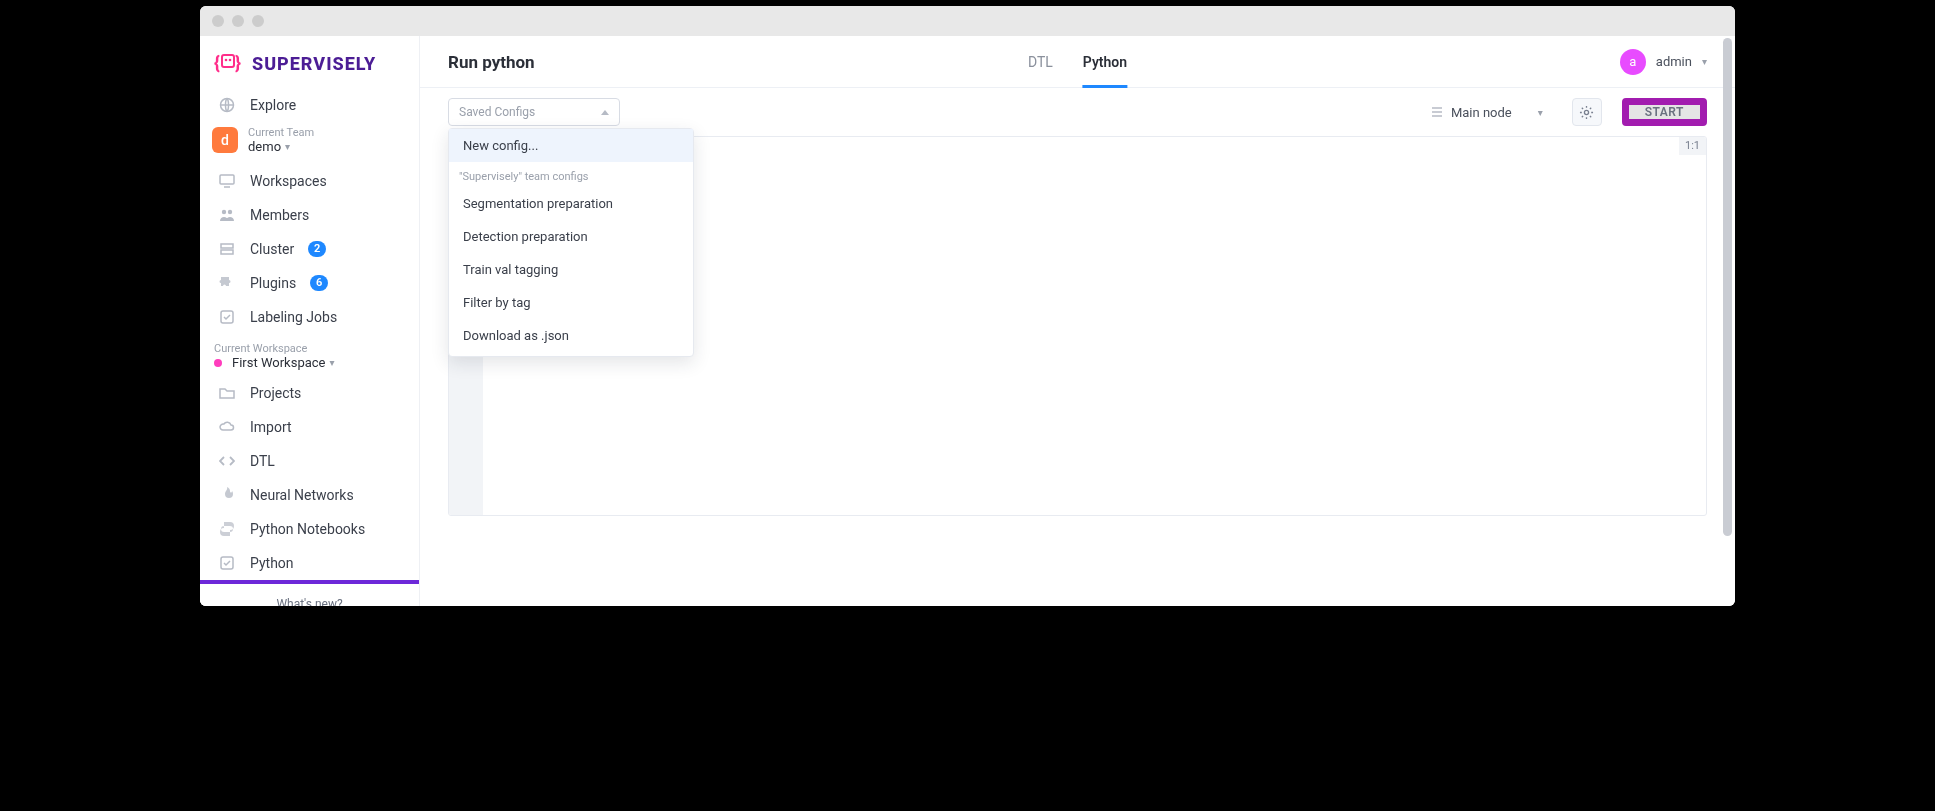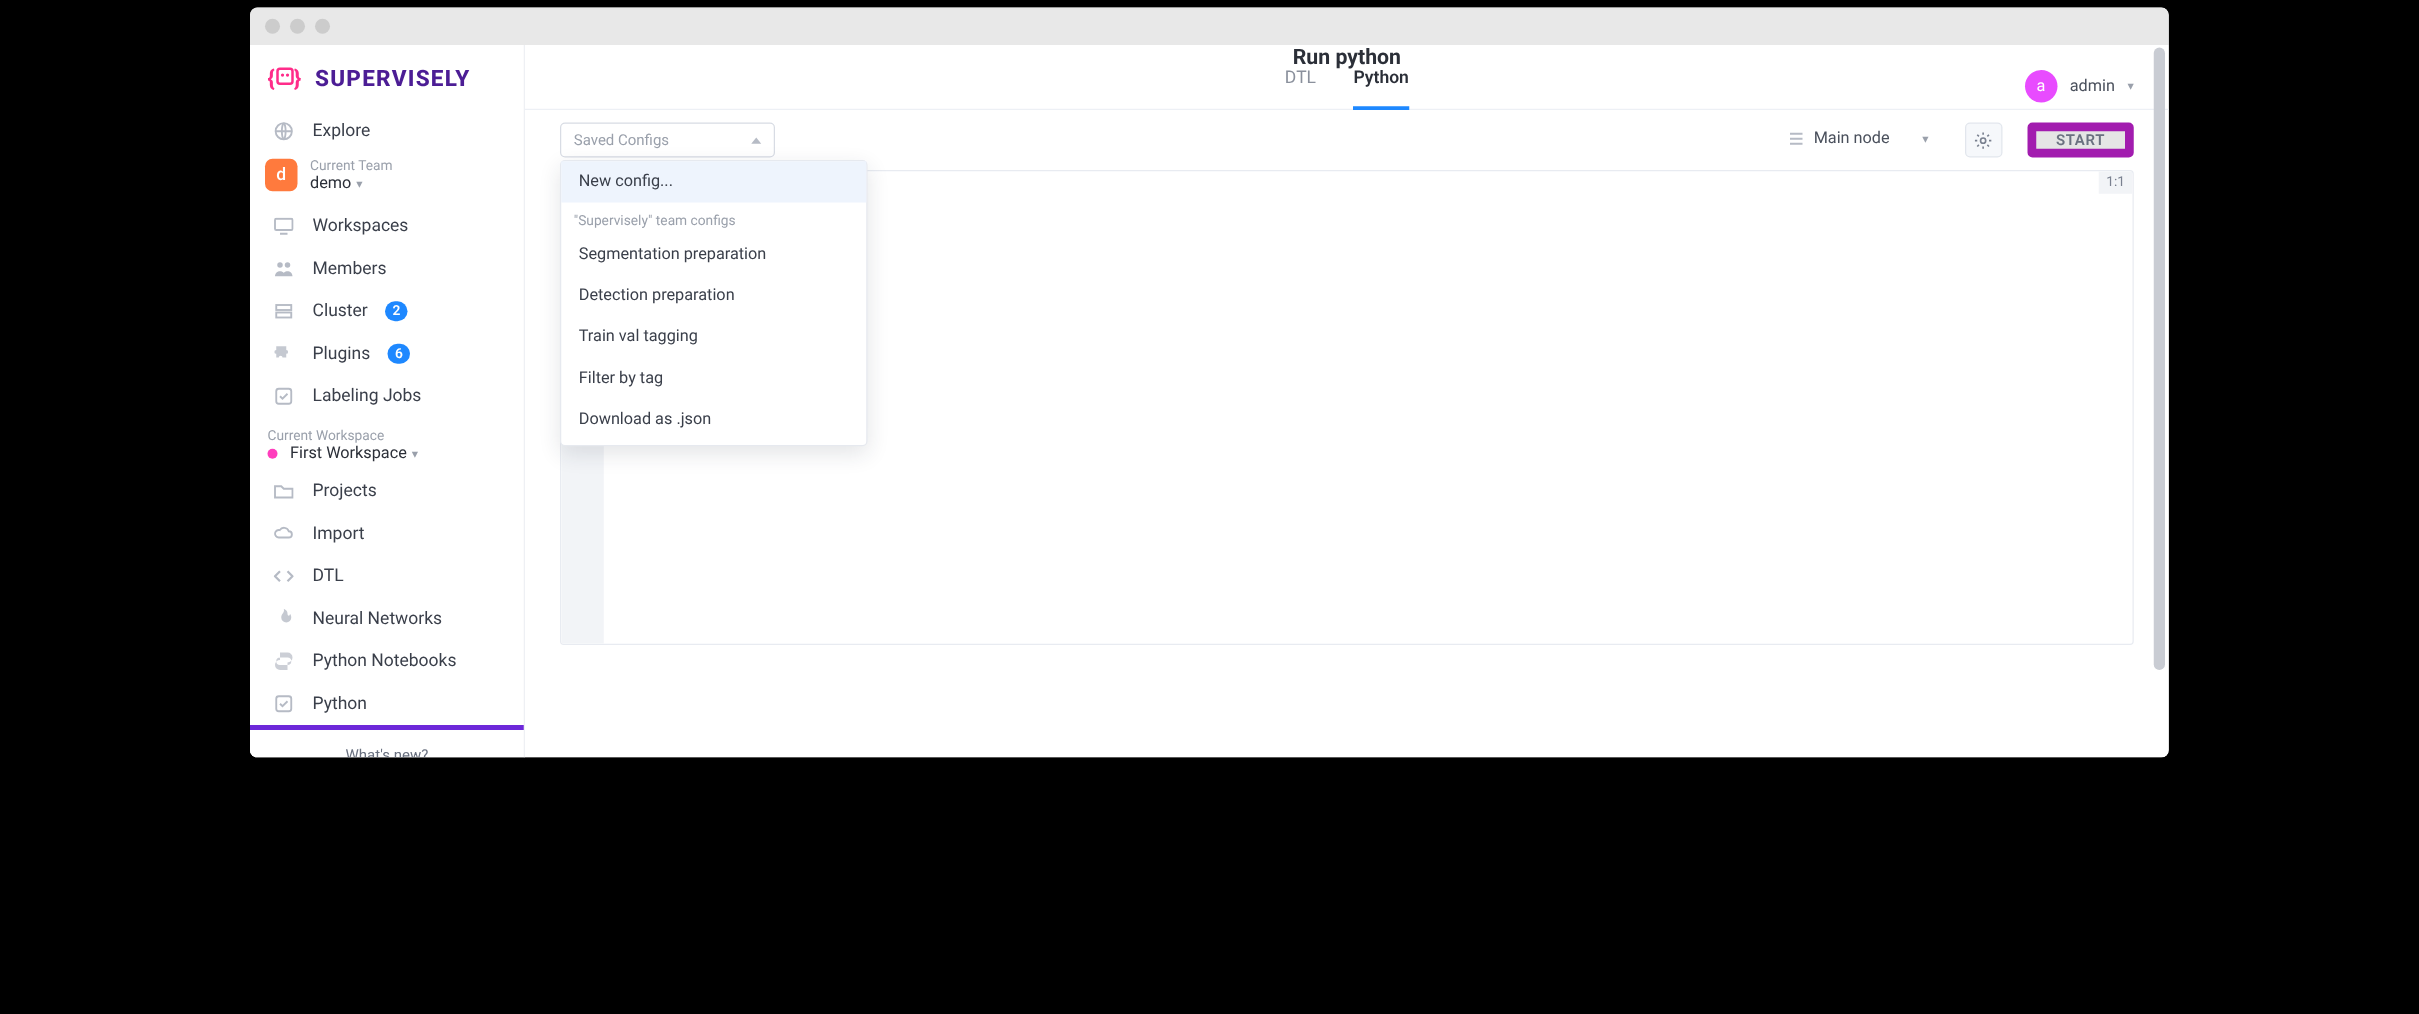--- a/index.html
+++ b/index.html
@@ -18,29 +18,29 @@
 .team-block { display:flex; align-items:center; gap:10px; padding: 4px 12px 10px 12px; }
 .team-avatar { width:26px; height:26px; border-radius:6px; background:#ff7a3d; color:#fff; display:flex; align-items:center; justify-content:center; font-size:14px; font-weight:500; }
 .mini-label { font-size:11px; color:#9aa0ab; }
 .mini-value { font-size:13px; color:#2b2f38; font-weight:400; display:flex; align-items:center; gap:4px; }
 .ws-block { padding: 8px 14px 6px 14px; }
 .ws-dot { width:8px; height:8px; border-radius:50%; background:#ff3dbd; display:inline-block; margin-right:6px; }
 .sidebar-spacer { flex:1; }
 .sidebar-footer { border-top:4px solid #6d28d9; padding: 10px 0; text-align:center; }
 .sidebar-footer div { font-size:12px; color:#6a7180; padding:3px 0; cursor:pointer; }
 .main { flex:1; display:flex; flex-direction:column; position:relative; }
-.topbar { height:52px; border-bottom:1px solid #edf0f5; display:flex; align-items:center; padding: 0 28px; flex-direction: column; }
+.topbar { height:52px; border-bottom:1px solid #edf0f5; display:flex; align-items:center; padding: 0 28px; }
 .page-title { font-size:17px; font-weight:700; color:#2b2f38; }
 .tabs { margin-left:auto; display:flex; gap:30px; align-self:stretch; align-items:center; }
 .tab { font-size:14px; color:#8a909c; height:100%; display:flex; align-items:center; border-bottom:3px solid transparent; padding-top:3px; cursor:pointer; }
 .tab.active { color:#2b2f38; font-weight:600; border-bottom-color:#1e88ff; }
 .user-area { margin-left: auto; display:flex; align-items:center; gap:10px; padding-left:40px; }
 .user-avatar { width:26px; height:26px; border-radius:50%; background:#e84bff; color:#fff; display:flex; align-items:center; justify-content:center; font-size:13px; }
 .user-name { font-size:13px; color:#4a505c; }
-.toolbar { display:flex; align-items:flex-start; padding: 10px 28px; gap:20px; }
+.toolbar { display:flex; align-items:center; padding: 10px 28px; gap:20px; }
 .select { position:relative; width:172px; }
 .select-input { width:100%; height:28px; border:1px solid #d8dce4; border-radius:4px; background:#fff; display:flex; align-items:center; justify-content:space-between; padding:0 10px; font-size:12px; color:#9aa0ab; cursor:pointer; }
 .caret-up { width:0; height:0; border-left:4px solid transparent; border-right:4px solid transparent; border-bottom:5px solid #b6bbc5; }
 .dropdown { position:absolute; top:30px; left:0; width:246px; background:#fff; border:1px solid #e6e9ef; border-radius:4px; box-shadow:0 6px 18px rgba(30,40,60,.12); z-index:10; padding-bottom:4px; }
 .dd-item { padding: 9px 14px; font-size:13px; color:#3a3f4a; cursor:pointer; }
 .dd-item.highlight { background:#eef4fd; }
 .dd-header { padding: 8px 10px 4px 10px; font-size:11px; color:#9aa0ab; }
 .toolbar-spacer { flex:1; }
 .node-select { display:flex; align-items:center; gap:8px; font-size:13px; color:#4a505c; border:1px solid transparent; padding:4px 8px; border-radius:4px; cursor:pointer; }
 .gear-btn { width:30px; height:28px; border:1px solid #e2e6ed; background:#f6f8fb; border-radius:4px; display:flex; align-items:center; justify-content:center; color:#7a8190; cursor:pointer; }

